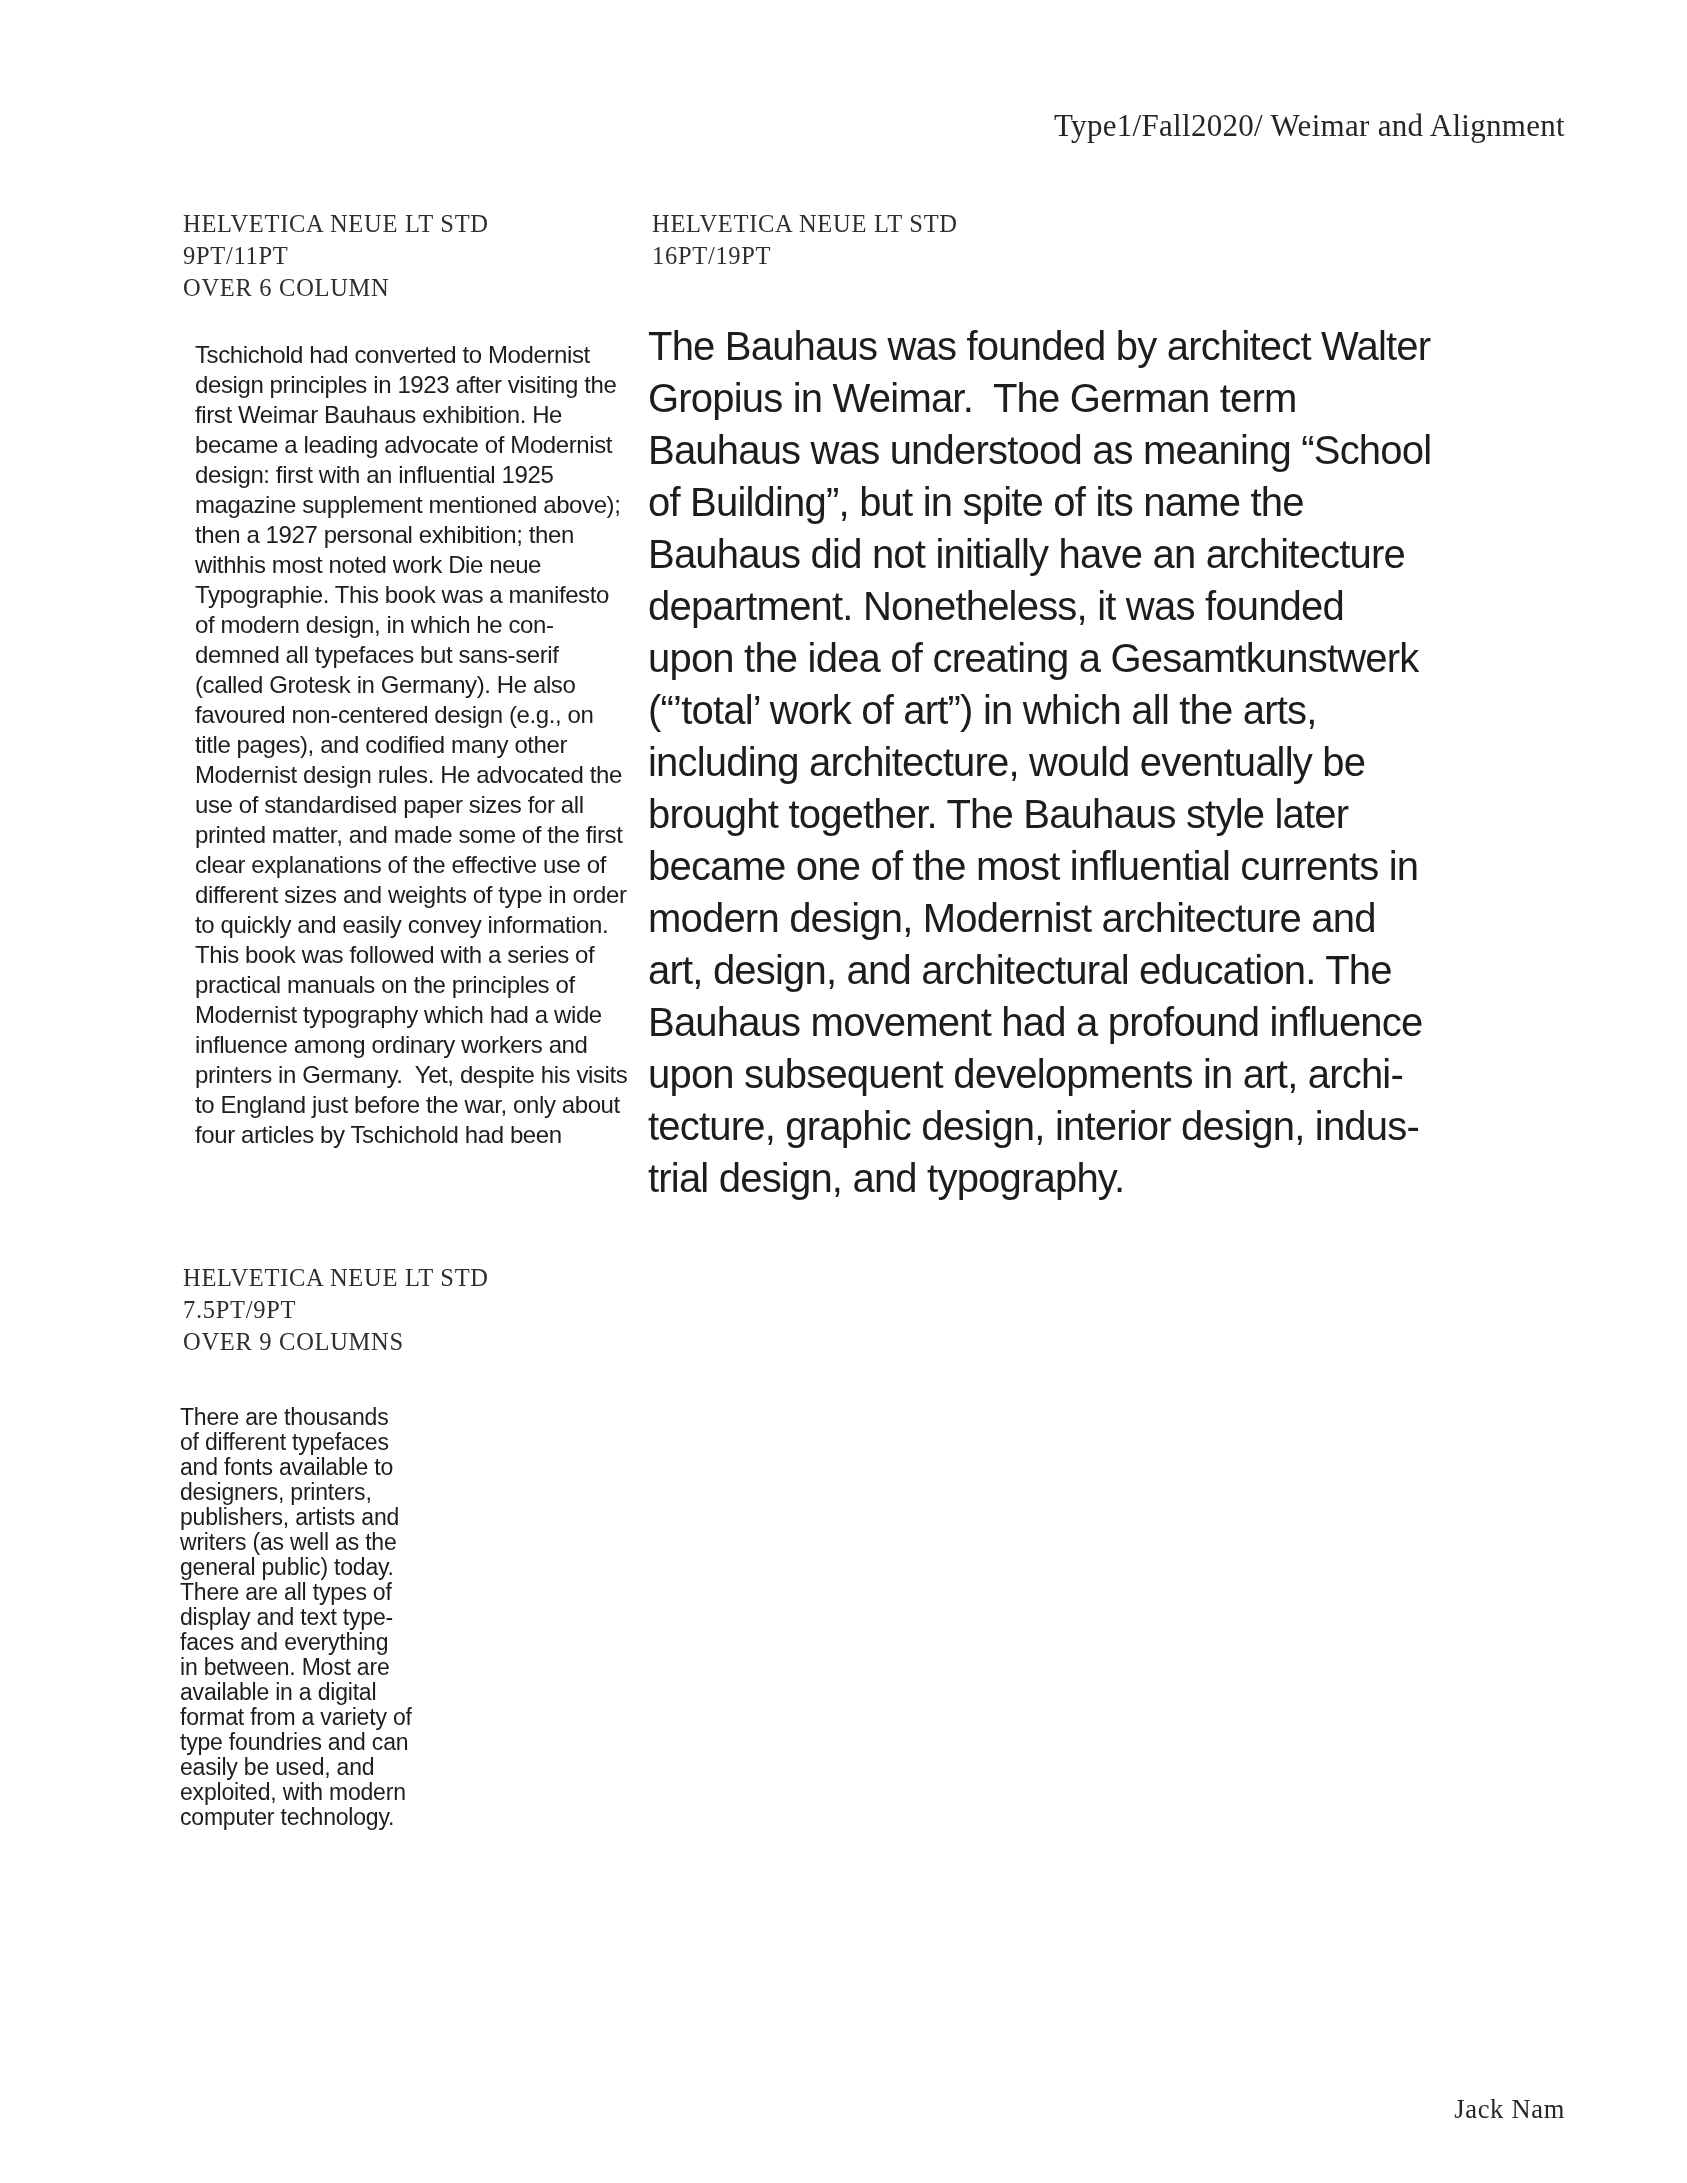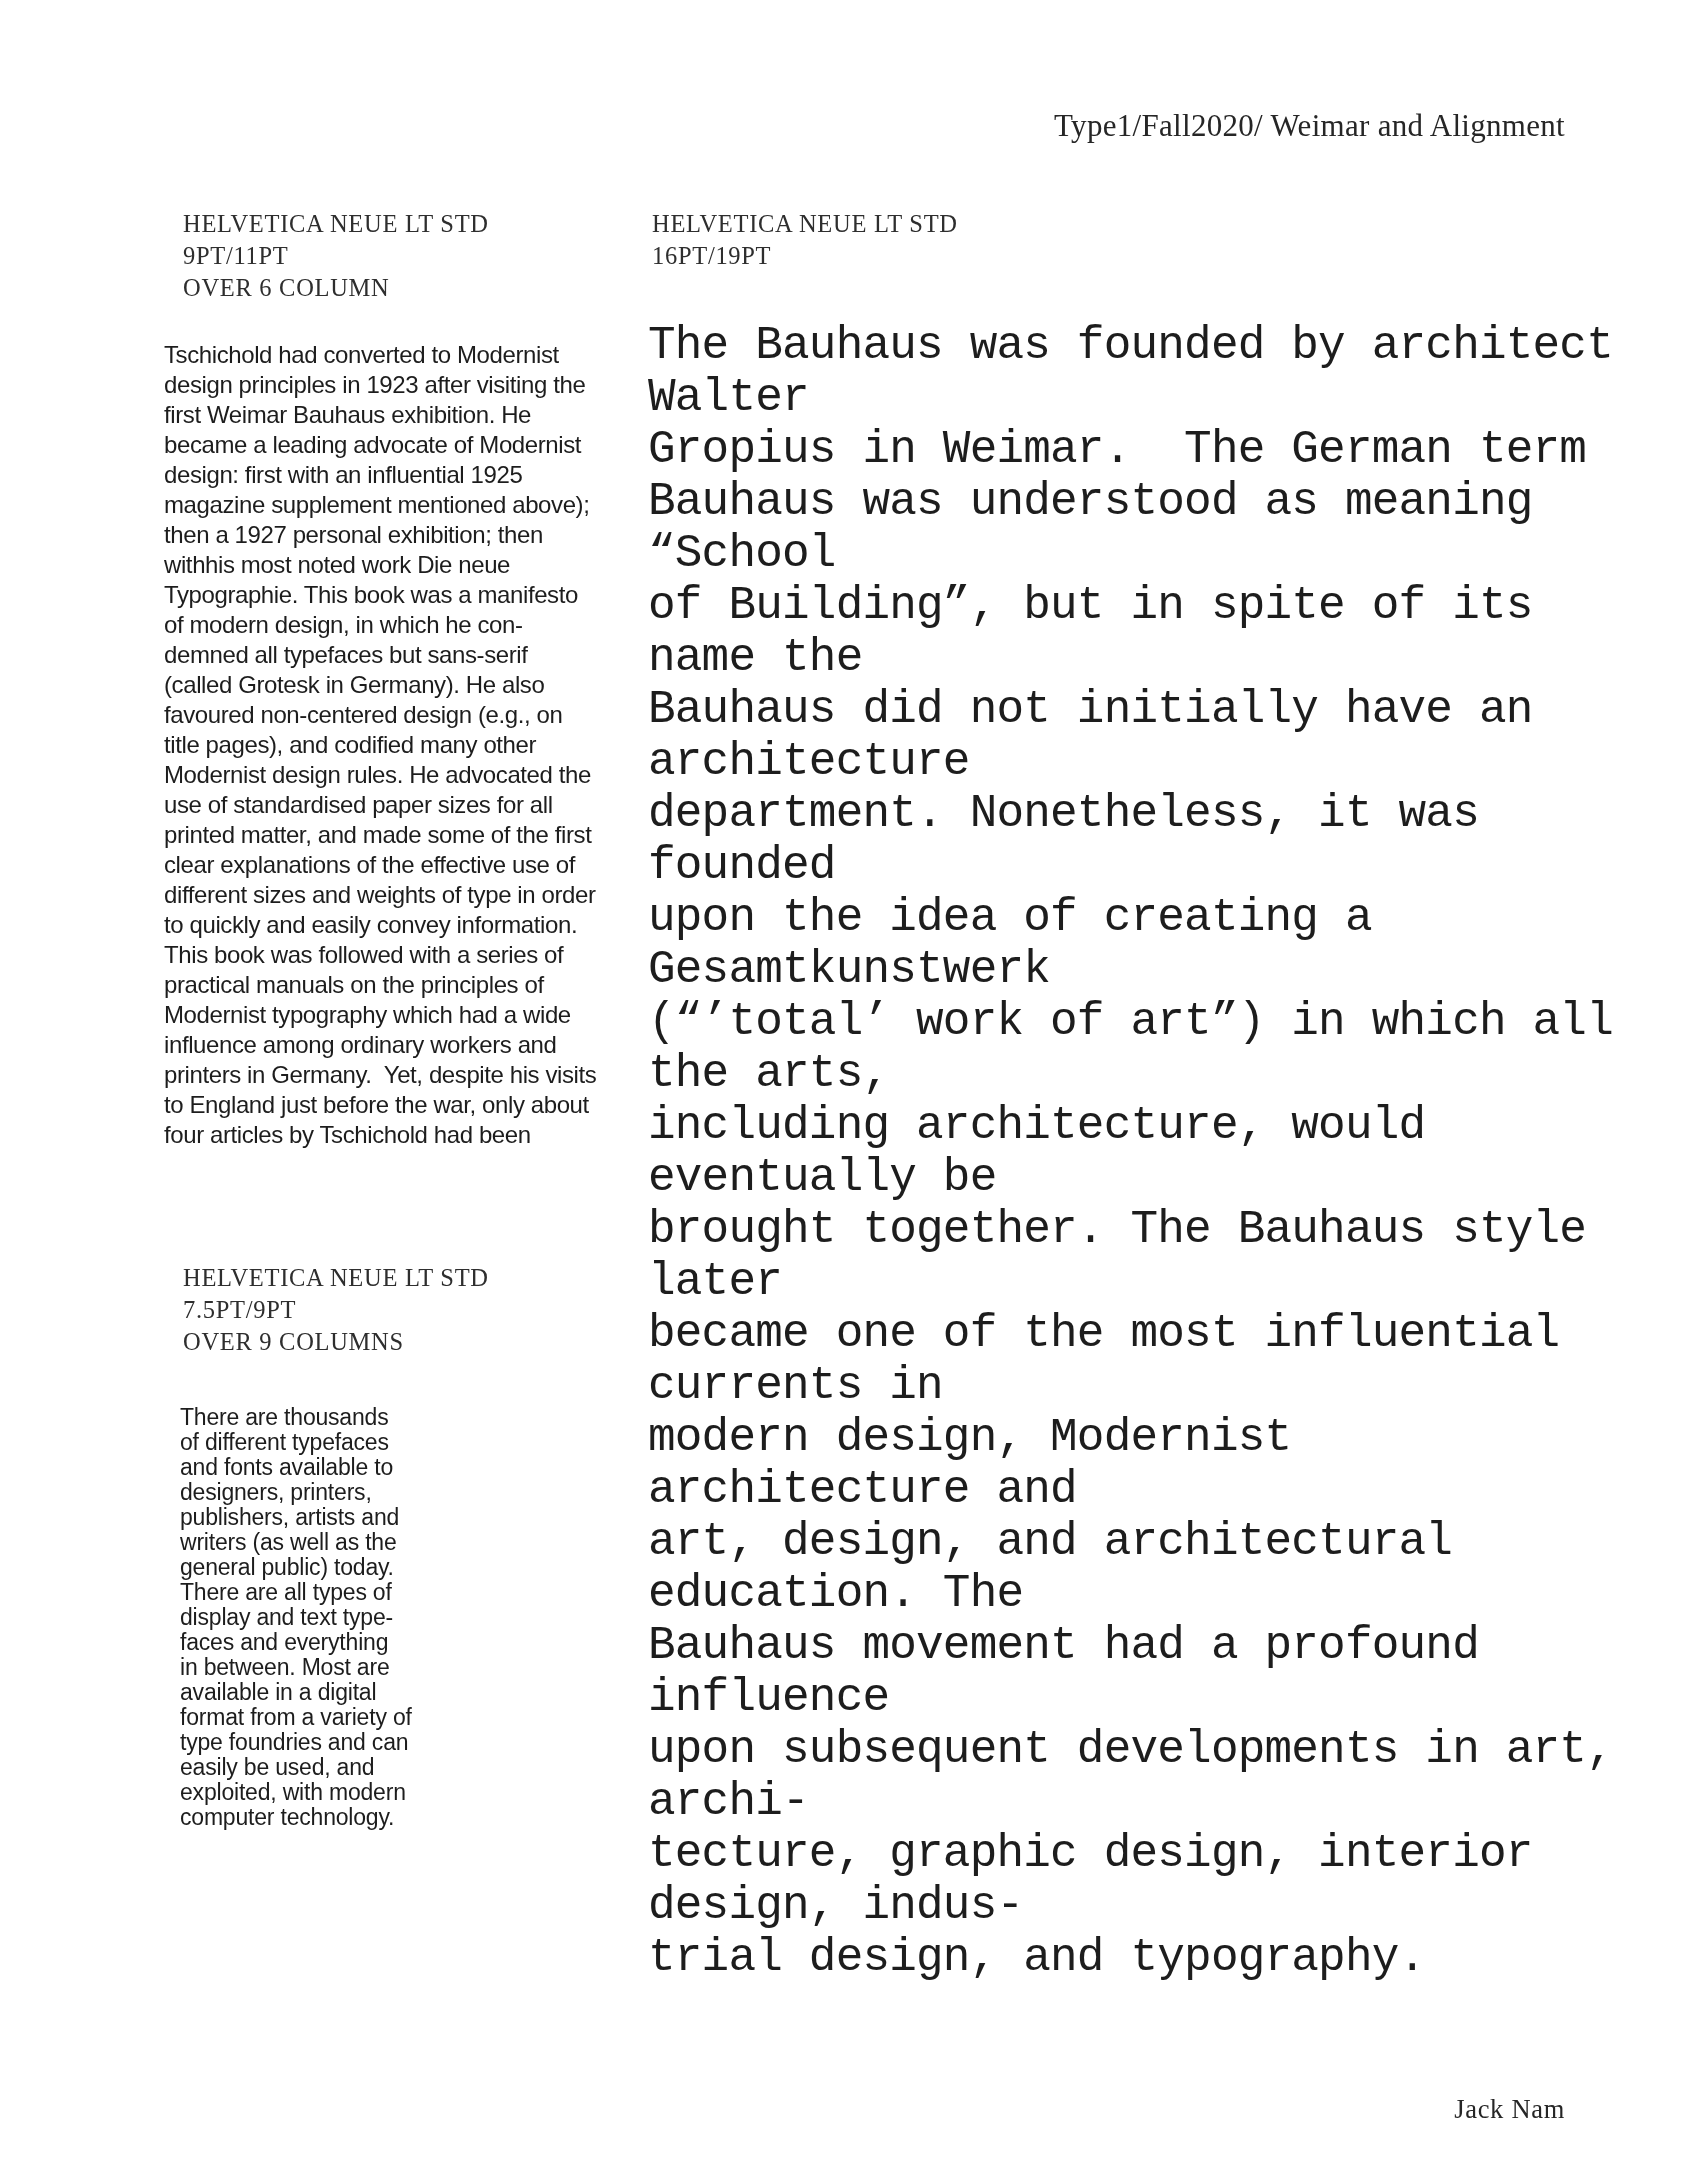--- a/index.html
+++ b/index.html
@@ -34,33 +34,32 @@
   .spec1 { left: 183px; top: 208px; }
   .spec2 { left: 652px; top: 208px; }
   .spec3 { left: 183px; top: 1262px; }
   .sans-sample {
     position: absolute;
     font-family: "Liberation Sans", sans-serif;
     color: #1d1d1d;
     white-space: pre-wrap;
   }
   .sample-9pt {
-    left: 164px; top: 340px;
+    left: 195px; top: 340px;
     width: 503px;
     font-size: 24px;
     line-height: 30px;
     letter-spacing: -0.4px;
   }
   .sample-16pt {
     left: 648px; top: 320px;
     width: 979px;
-    font-size: 46px;
+    font-size: 40px;
     line-height: 52px;
     letter-spacing: -0.8px;
-    font-family: Liberation Mono, monospace;
   }
   .sample-7pt {
     left: 180px; top: 1405px;
     width: 238px;
     font-size: 23px;
     line-height: 25px;
     letter-spacing: -0.2px;
   }
   .footer-name {
     position: absolute;

